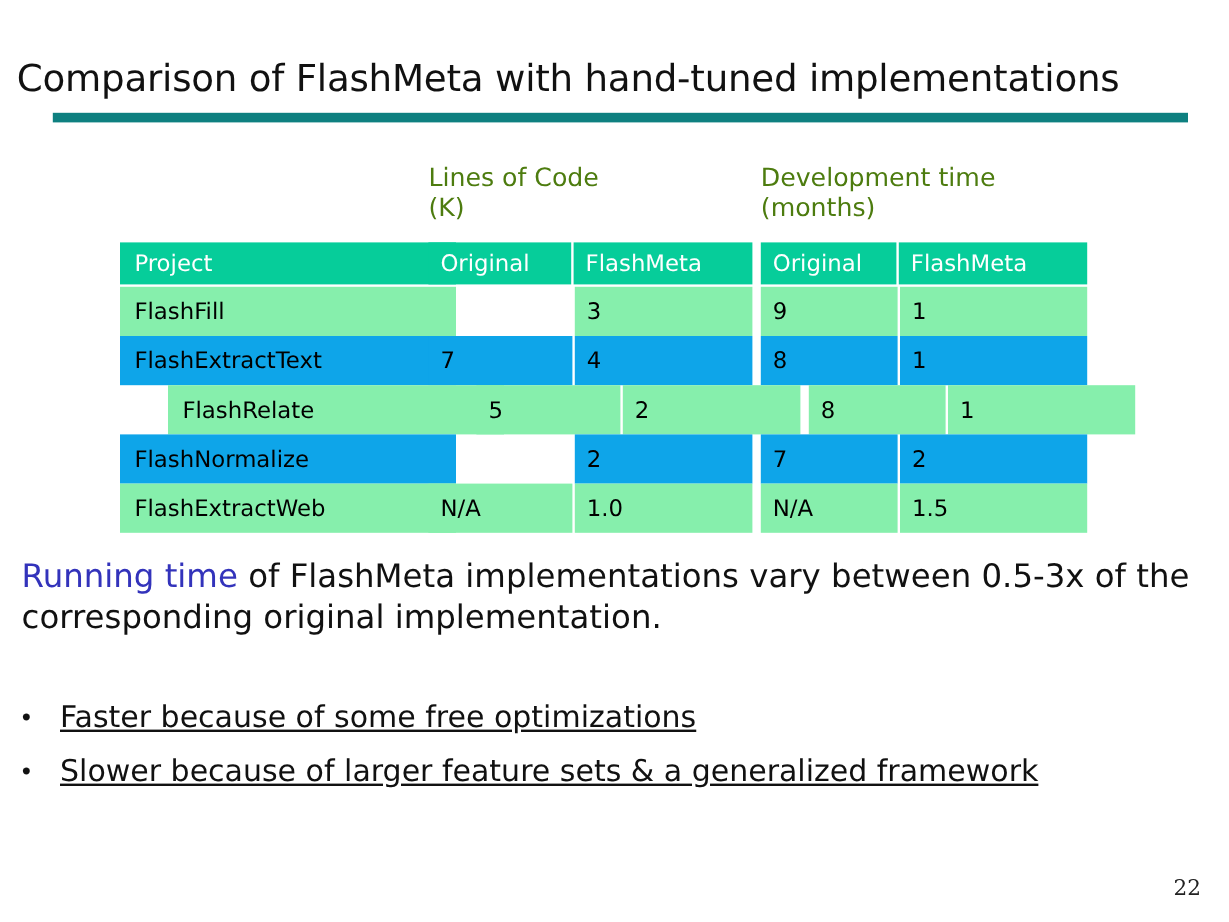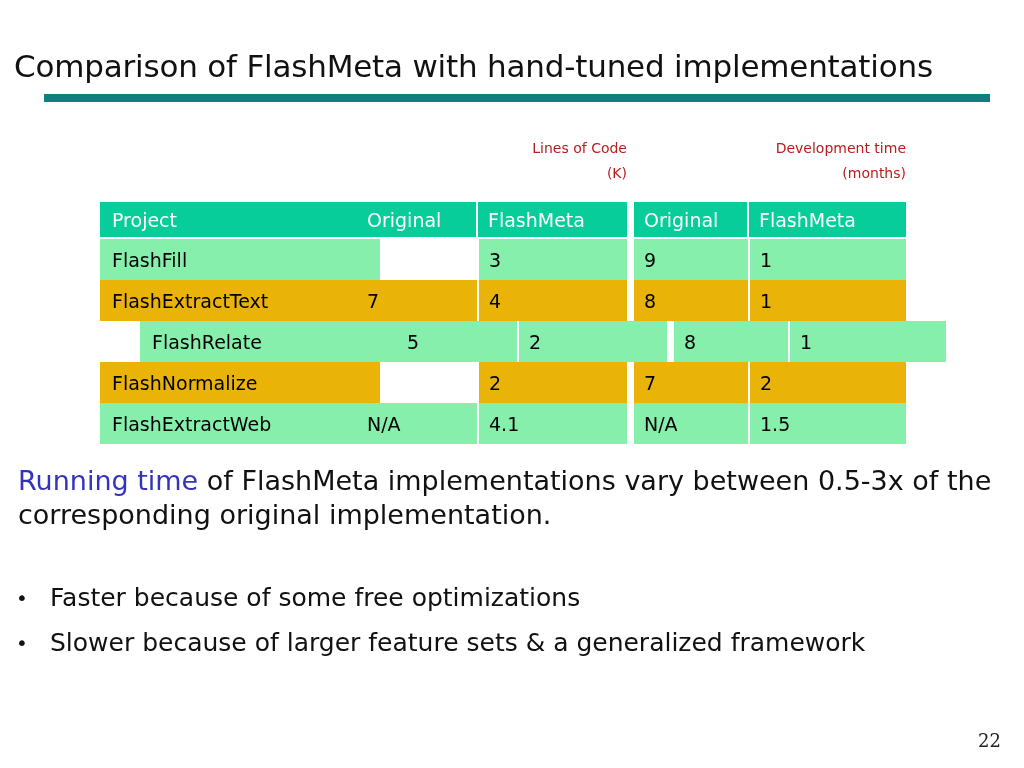--- a/index.html
+++ b/index.html
@@ -33,23 +33,23 @@
     left: 44px;
     top: 94px;
     width: 946px;
     height: 8px;
     background: #0e8080;
   }
 
   
   .group-caption {
     position: absolute;
-    text-align: right;
-    color: #b91c1c;
-    font-size: 14px;
+    text-align: left;
+    color: #4d7c0f;
+    font-size: 21px;
     line-height: 25px;
     font-weight: normal;
   }
   #caption-loc   { left: 357px; top: 136px; width: 270px; }
   #caption-dev   { left: 634px; top: 136px; width: 272px; }
 
   
   #data-table {
     position: absolute;
     left: 100px;
@@ -92,21 +92,21 @@
     color: #ffffff;
     font-size: 19px;
   }
   .t-row.header .c-loc-o  { left: 257px; width: 119px; }
   .t-row.header .c-loc-f  { left: 378px; width: 149px; }
   .t-row.header .c-dev-o  { left: 534px; width: 113px; }
   .t-row.header .c-dev-f  { left: 649px; width: 157px; }
 
   
   .t-row.odd  .cell { background: #86efac; }
-  .t-row.even .cell { background: #eab308; }
+  .t-row.even .cell { background: #0ea5e9; }
 
   .t-row.odd  .c-project,
   .t-row.even .c-project { }
 
   
   #running-note {
     position: absolute;
     left: 18px;
     top: 464px;
     width: 995px;
@@ -127,21 +127,21 @@
   }
   #bullet-0 { top: 583px; }
   #bullet-1 { top: 628px; }
   .bullet-dot {
     display: inline-block;
     width: 34px;
     text-align: left;
     font-size: 20px;
     vertical-align: top;
   }
-  .bullet-text { display: inline; }
+  .bullet-text { display: inline; text-decoration: underline; }
 
   
   #page-number {
     position: absolute;
     left: 978px;
     top: 730px;
     font-family: "DejaVu Serif", "Liberation Serif", serif;
     font-size: 18px;
     color: #222222;
   }
@@ -197,21 +197,21 @@
   <div class="t-row r3 even">
     <div class="cell c-project">FlashNormalize</div>
     <div class="cell c-loc-f">2</div>
     <div class="cell c-dev-o">7</div>
     <div class="cell c-dev-f">2</div>
   </div>
 
   <div class="t-row r4 odd">
     <div class="cell c-project">FlashExtractWeb</div>
     <div class="cell c-loc-o">N/A</div>
-    <div class="cell c-loc-f">4.1</div>
+    <div class="cell c-loc-f">1.0</div>
     <div class="cell c-dev-o">N/A</div>
     <div class="cell c-dev-f">1.5</div>
   </div>
 
 </div>
 
 <div id="running-note"><span class="accent">Running time</span><span> of FlashMeta implementations vary between 0.5-3x of the corresponding original implementation.</span></div>
 
 <div id="bullet-0" class="bullet-item"><span class="bullet-dot">•</span><span class="bullet-text">Faster because of some free optimizations</span></div>
 <div id="bullet-1" class="bullet-item"><span class="bullet-dot">•</span><span class="bullet-text">Slower because of larger feature sets &amp; a generalized framework</span></div>

